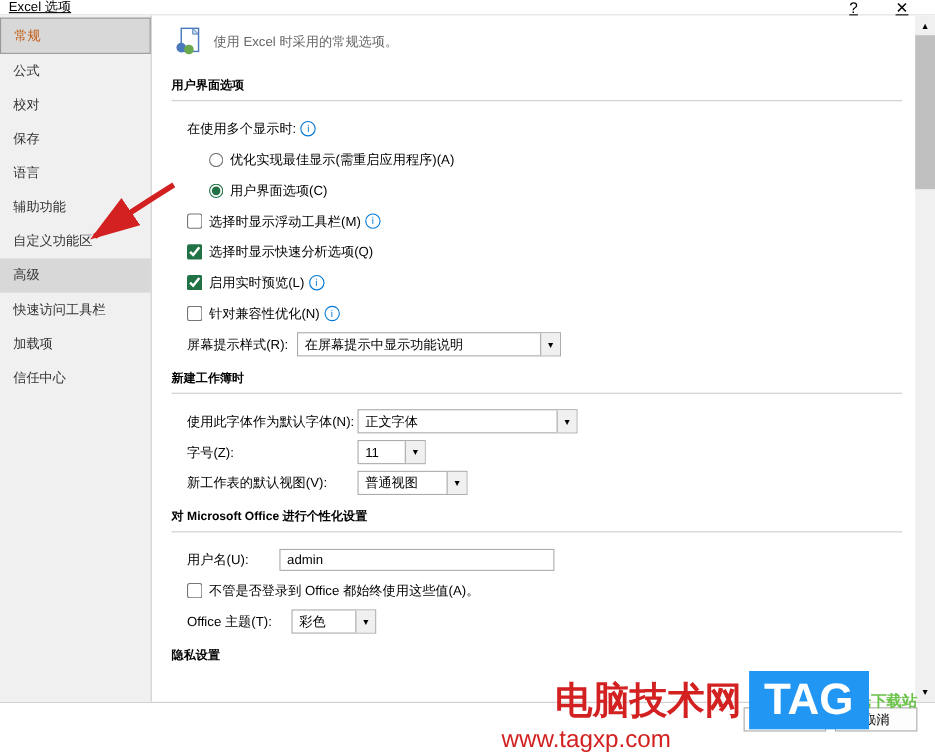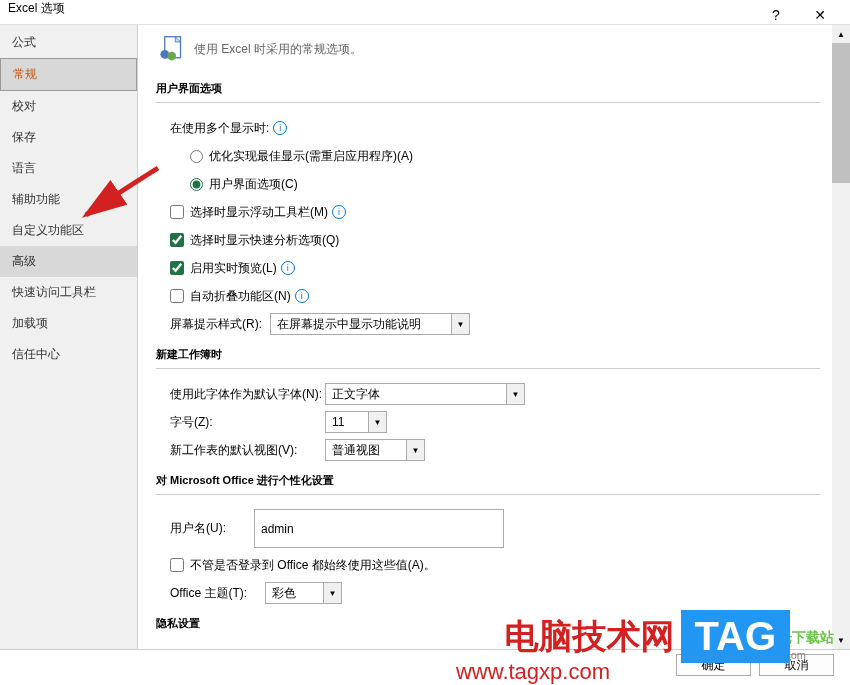--- a/index.html
+++ b/index.html
@@ -1,18 +1,18 @@
 <!DOCTYPE html>
 <html><head>
   <meta charset="utf-8">
   <style>
     * { box-sizing: border-box; margin: 0; padding: 0; font-family: "Microsoft YaHei", "Segoe UI", sans-serif; }
     body { width: 850px; height: 685px; background: #fff; overflow: hidden; position: relative; }
     
-    .titlebar { height: 25px; display: flex; align-items: flex-start; padding: 0 8px; border-bottom: 1px solid #e0e0e0; }
+    .titlebar { height: 14px; display: flex; align-items: center; padding: 0 8px; border-bottom: 1px solid #e0e0e0; text-decoration: underline; }
     .titlebar-title { font-size: 12px; flex: 1; }
     .titlebar-btn { width: 44px; height: 30px; display: flex; align-items: center; justify-content: center; font-size: 14px; cursor: pointer; }
     
     .main-area { display: flex; height: 625px; border-bottom: 1px solid #ccc; }
     
     .sidebar { width: 138px; background: #f0f0f0; border-right: 1px solid #d0d0d0; padding: 2px 0; }
     .sidebar-item { padding: 7px 12px; font-size: 12px; cursor: pointer; color: #333; }
     .sidebar-item.selected { background: #d8d8d8; border: 1px solid #999; color: #c55a11; }
     .sidebar-item.highlight { background: #d8d8d8; }
     
@@ -42,21 +42,21 @@
     .combo { display: flex; align-items: center; border: 1px solid #ababab; height: 22px; background: #fff; position: relative; }
     .combo-text { padding: 0 6px; font-size: 12px; flex: 1; }
     .combo-arrow { width: 18px; height: 100%; display: flex; align-items: center; justify-content: center; border-left: 1px solid #ababab; background: #f0f0f0; font-size: 8px; }
     
     .spinner { display: flex; border: 1px solid #ababab; height: 22px; }
     .spinner-val { width: 40px; padding: 0 6px; font-size: 12px; display: flex; align-items: center; }
     .spinner-btns { display: flex; flex-direction: column; width: 16px; border-left: 1px solid #ababab; }
     .spinner-btn { flex: 1; font-size: 6px; display: flex; align-items: center; justify-content: center; background: #f0f0f0; }
     .spinner-btn:first-child { border-bottom: 1px solid #ababab; }
     
-    .text-input { border: 1px solid #ababab; height: 39px; padding: 0 6px; font-size: 12px; }
+    .text-input { border: 1px solid #ababab; height: 20px; padding: 0 6px; font-size: 12px; }
     
     .scrollbar { position: absolute; right: 0; top: 0; width: 18px; height: 100%; background: #f0f0f0; display: flex; flex-direction: column; }
     .scrollbar-btn { height: 18px; background: #f0f0f0; display: flex; align-items: center; justify-content: center; font-size: 8px; }
     .scrollbar-track { flex: 1; position: relative; }
     .scrollbar-thumb { position: absolute; top: 0; width: 100%; height: 140px; background: #c0c0c0; }
     
     .footer { height: 30px; display: flex; align-items: center; justify-content: flex-end; padding: 0 16px; gap: 8px; }
     .footer-btn { min-width: 75px; height: 22px; border: 1px solid #ababab; background: #fdfdfd; font-size: 12px; cursor: pointer; }
     
     .arrow-annotation { position: absolute; left: 78px; top: 163px; pointer-events: none; z-index: 5; }
@@ -73,22 +73,22 @@
 
 <div class="titlebar">
   <span class="titlebar-title">Excel 选项</span>
   <div class="titlebar-btn">?</div>
   <div class="titlebar-btn">✕</div>
 </div>
 
 <div class="main-area">
 
   <div class="sidebar">
+    <div class="sidebar-item selected"><span>常规</span></div>
     <div class="sidebar-item"><span>公式</span></div>
-    <div class="sidebar-item selected"><span>常规</span></div>
     <div class="sidebar-item"><span>校对</span></div>
     <div class="sidebar-item"><span>保存</span></div>
     <div class="sidebar-item"><span>语言</span></div>
     <div class="sidebar-item"><span>辅助功能</span></div>
     <div class="sidebar-item"><span>自定义功能区</span></div>
     <div class="sidebar-item highlight"><span>高级</span></div>
     <div class="sidebar-item"><span>快速访问工具栏</span></div>
     <div class="sidebar-item"><span>加载项</span></div>
     <div class="sidebar-item"><span>信任中心</span></div>
   </div>
@@ -140,27 +140,27 @@
       <div class="form-row indent1">
         <label class="check-wrap">
           <input type="checkbox" class="check-input" checked="" style="">
           <span>启用实时预览(L)</span>
         </label>
         <span class="info-icon">i</span>
       </div>
       <div class="form-row indent1">
         <label class="check-wrap">
           <input type="checkbox" class="check-input" style="">
-          <span>自动折叠功能区(N)</span>
+          <span>针对兼容性优化(N)</span>
         </label>
         <span class="info-icon">i</span>
       </div>
       <div class="form-row indent1">
         <span class="form-label" style="width:100px">屏幕提示样式(R):</span>
-        <div class="combo" style="width:200px">
+        <div class="combo" style="width:240px">
           <span class="combo-text">在屏幕提示中显示功能说明</span>
           <span class="combo-arrow">▼</span>
         </div>
       </div>
 
       <div class="section-title">新建工作簿时</div>
       <div class="section-divider"></div>
 
       <div class="form-row indent1">
         <span class="form-label label-col">使用此字体作为默认字体(N):</span>

